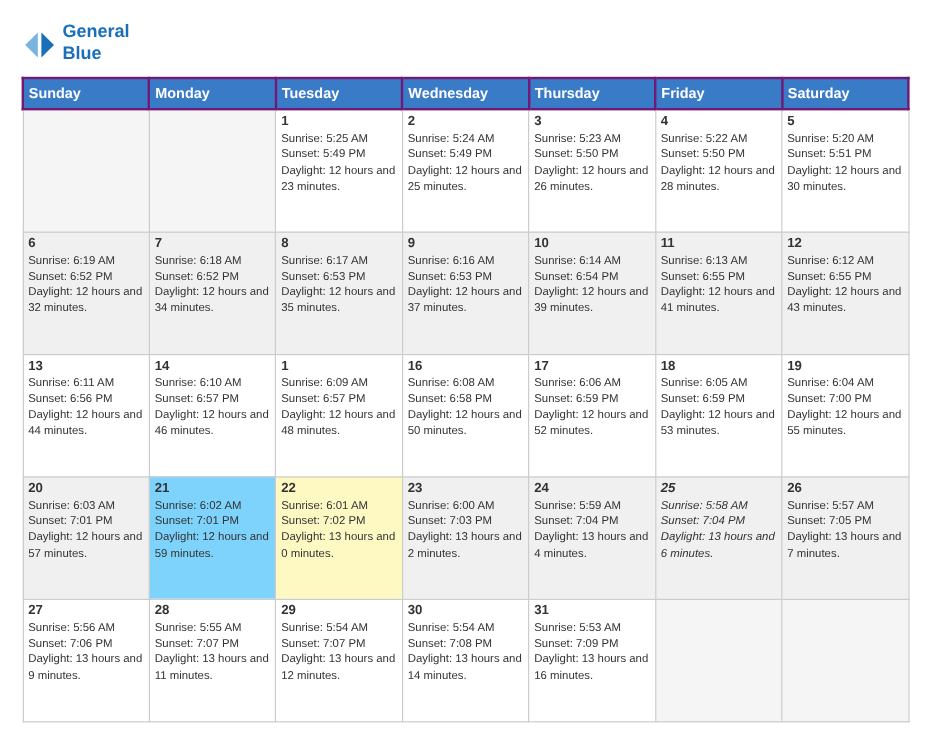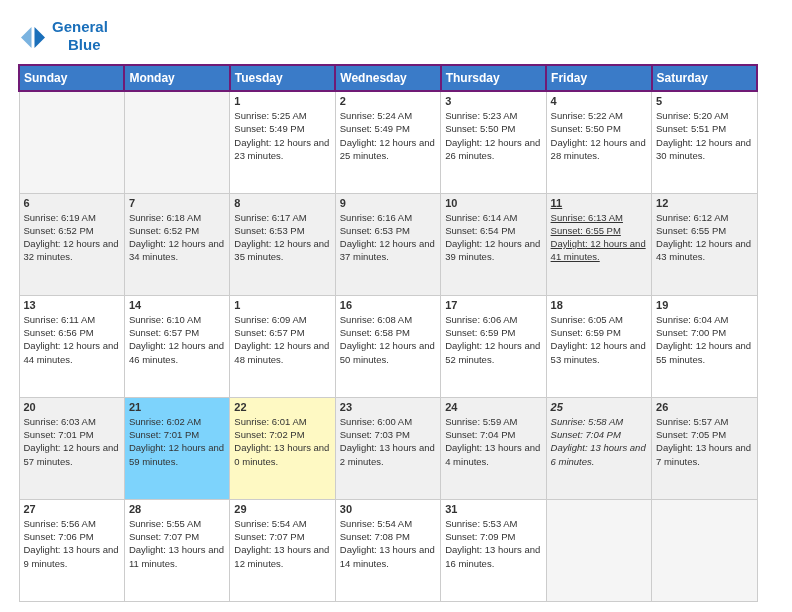--- a/index.html
+++ b/index.html
@@ -102,21 +102,21 @@
 
 <div class="page">
   <div class="header">
     <div class="logo">
       <svg class="logo-icon" viewBox="0 0 40 40">
         <polygon points="22,8 36,22 22,36" fill="#1a6fba"></polygon>
         <polygon points="18,8 4,22 18,36" fill="#7ab3e0"></polygon>
       </svg>
       <div class="logo-text">
         <div><span>General</span></div>
-        <div style="color:#1a6fba;margin-left:16px;">Blue</div>
+        <div style="color:#1a6fba;">Blue</div>
       </div>
     </div>
   </div>
 
   <table class="calendar">
     <thead>
       <tr>
       <th>Sunday</th>
           <th>Monday</th>
           <th>Tuesday</th>
@@ -165,21 +165,21 @@
             <div class="day-info">Sunrise: 6:17 AM<br>Sunset: 6:53 PM<br>Daylight: 12 hours and 35 minutes.</div>
           </td>
           <td style="background: rgb(240, 240, 240);">
             <span class="day-num">9</span>
             <div class="day-info">Sunrise: 6:16 AM<br>Sunset: 6:53 PM<br>Daylight: 12 hours and 37 minutes.</div>
           </td>
           <td style="background: rgb(240, 240, 240);">
             <span class="day-num">10</span>
             <div class="day-info">Sunrise: 6:14 AM<br>Sunset: 6:54 PM<br>Daylight: 12 hours and 39 minutes.</div>
           </td>
-          <td style="background: rgb(240, 240, 240); text-decoration: underline;">
+          <td style="background: rgb(240, 240, 240);">
             <span class="day-num">11</span>
             <div class="day-info">Sunrise: 6:13 AM<br>Sunset: 6:55 PM<br>Daylight: 12 hours and 41 minutes.</div>
           </td>
           <td style="background: rgb(240, 240, 240);">
             <span class="day-num">12</span>
             <div class="day-info">Sunrise: 6:12 AM<br>Sunset: 6:55 PM<br>Daylight: 12 hours and 43 minutes.</div>
           </td>
         </tr>
         <tr>
           <td>

